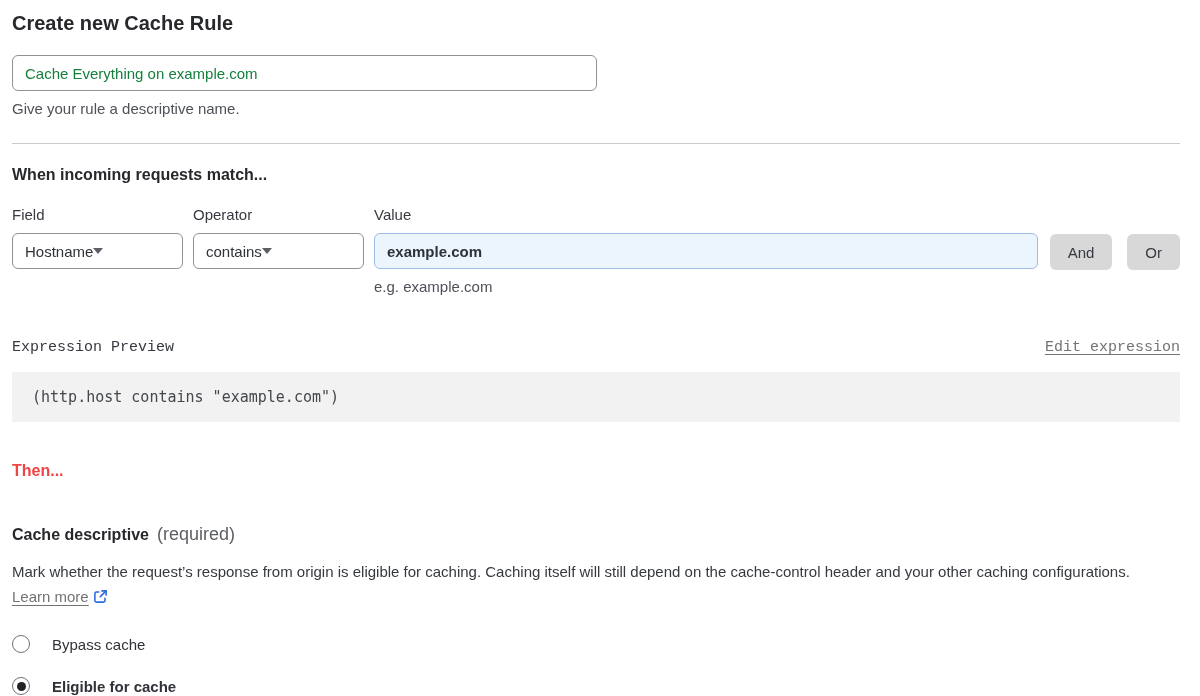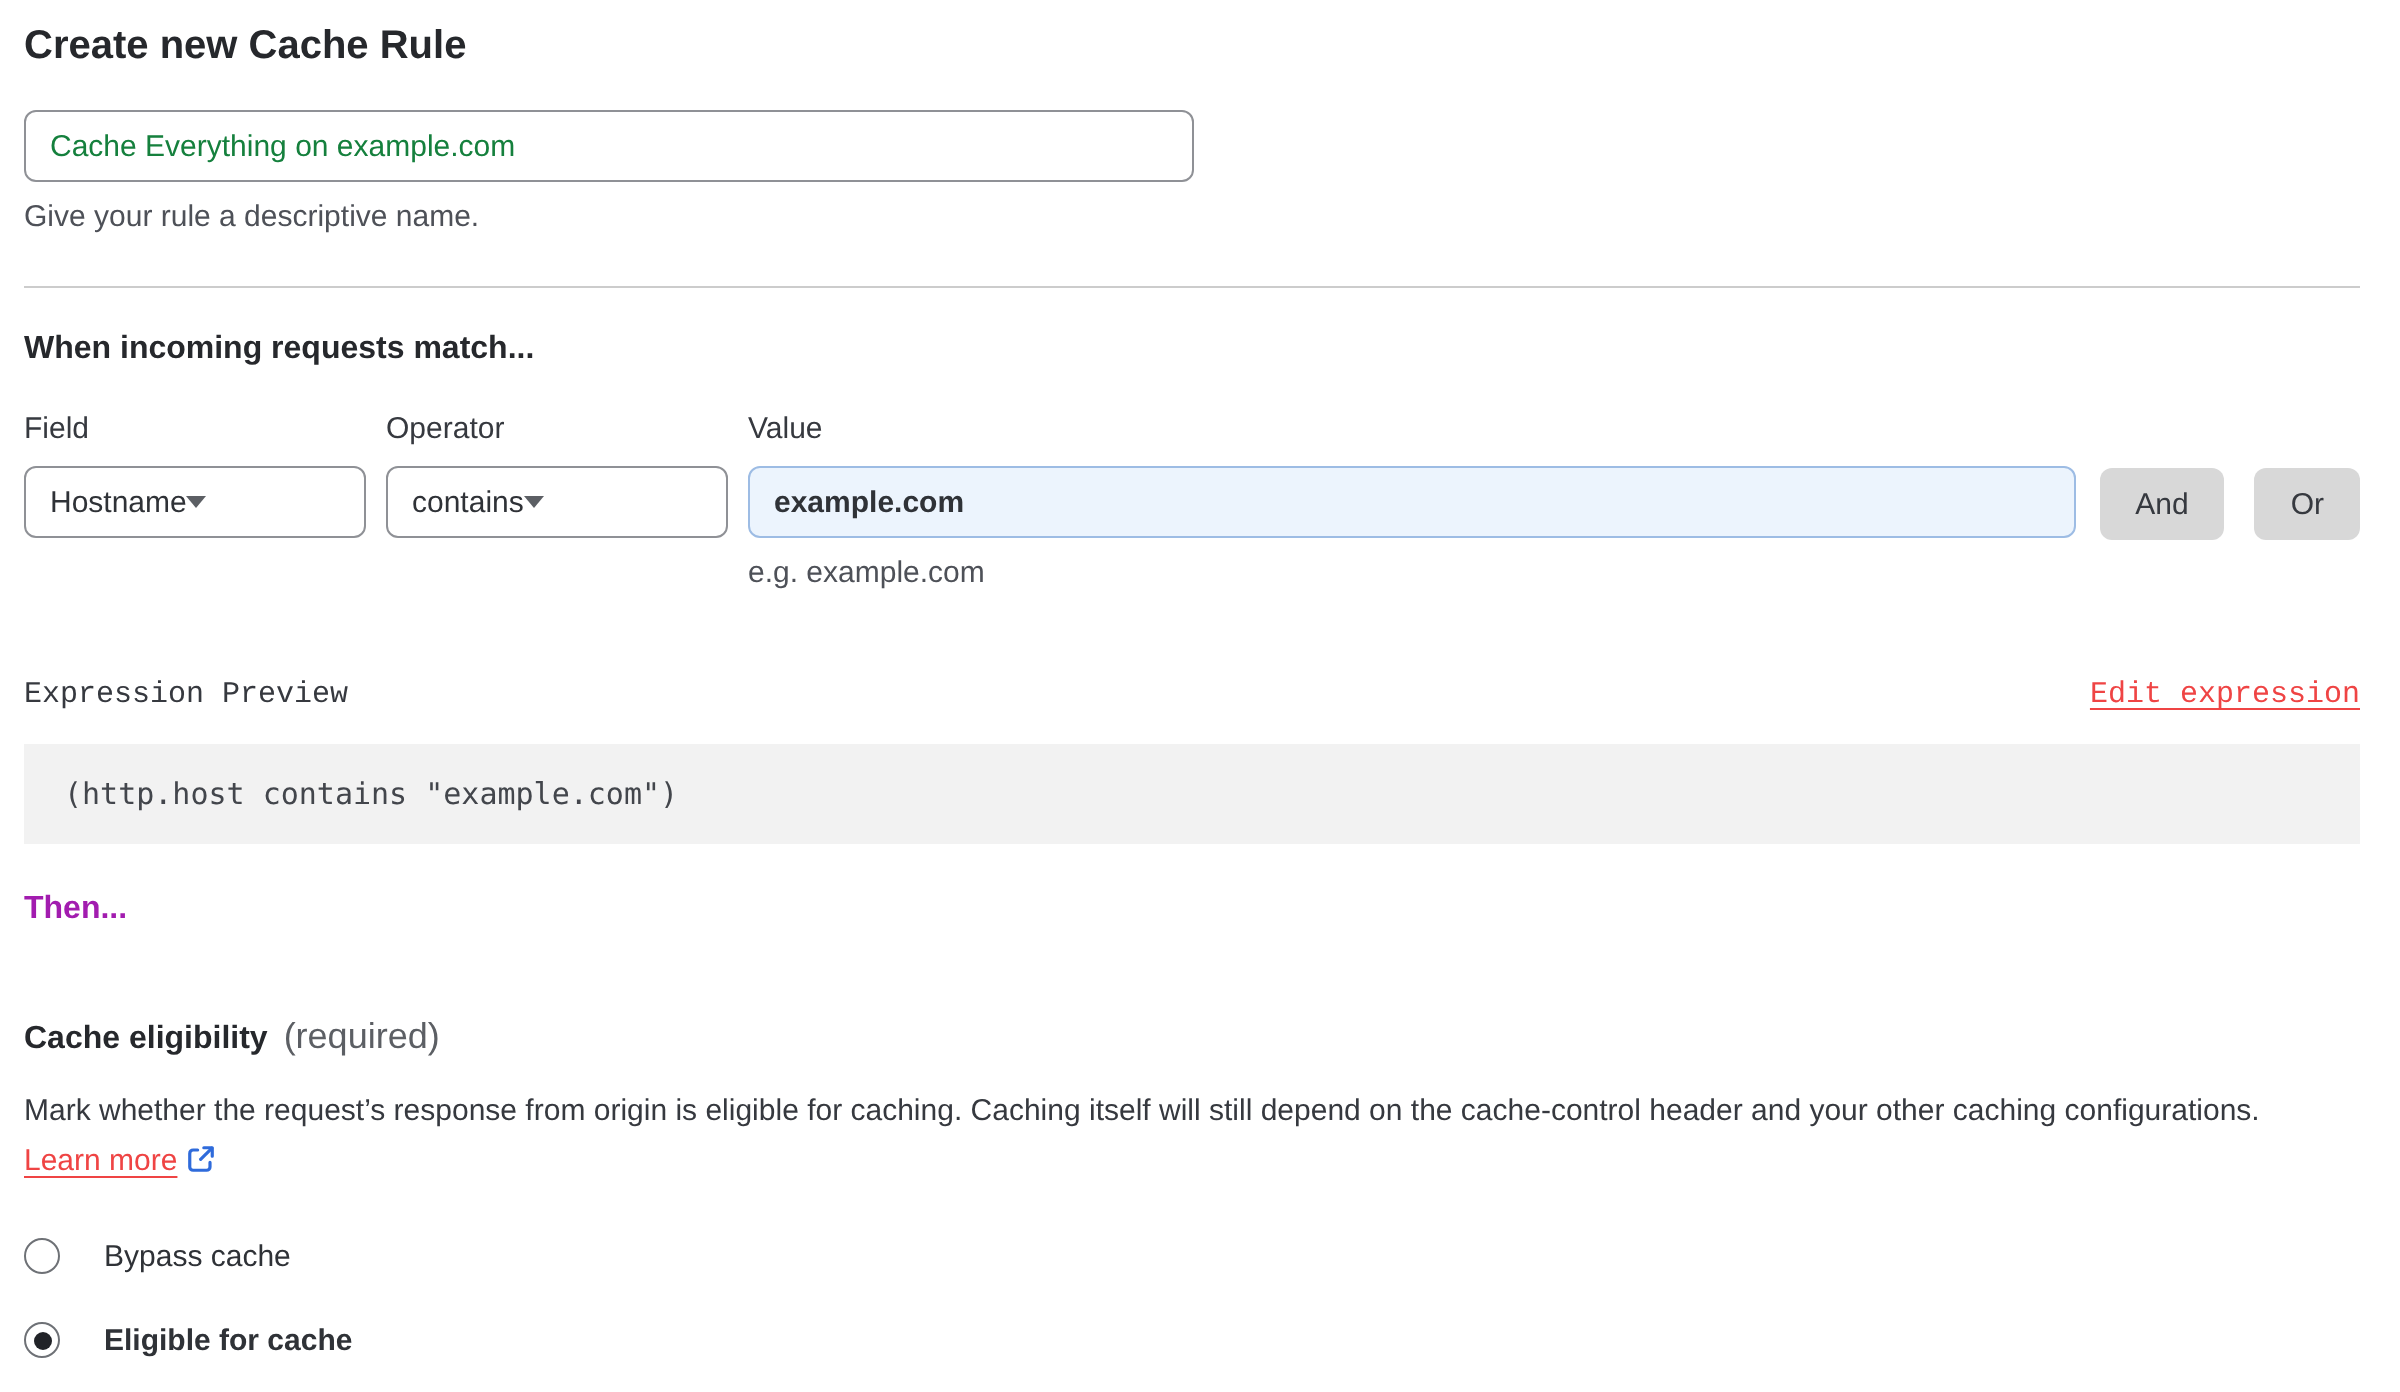--- a/index.html
+++ b/index.html
@@ -58,30 +58,30 @@
   .col-or  { margin-left:5px; }
   .gray-btn {
     height:36px; border:none; border-radius:6px;
     background:#d8d8d8; color:#36393f;
     font-family:"Liberation Sans", sans-serif;
     font-size:15px; padding:0 18px; cursor:pointer;
   }
 
   .expr-header { display:flex; justify-content:space-between; align-items:flex-start; margin-top:44px;font-family:Liberation Mono, monospace; }
   .expr-label { font-size:15px; color:#36393f; }
-  a.link { color:#ef4444; font-size:15px; text-decoration:underline; text-underline-offset:3px; cursor:pointer; }
+  a.link { color:#737373; font-size:15px; text-decoration:underline; text-underline-offset:3px; cursor:pointer; }
 
   .code-block {
     margin-top:16px; height:50px; background:#f2f2f2;
     display:flex; align-items:center; padding:0 20px;
     font-family:"DejaVu Sans Mono", monospace;
     font-size:15px; color:#43464c; white-space:pre;
   }
 
-  h2.then-heading { font-size:16px; font-weight:700; color:#a21caf; margin-top:24px; }
+  h2.then-heading { font-size:16px; font-weight:700; color:#ef4444; margin-top:40px; }
 
   .ce-head { margin-top:44px; display:flex; align-items:baseline; gap:8px; }
   .ce-head h3 { font-size:16px; font-weight:700; color:#26282c; }
   .required-note { font-size:18px; color:#5c5f64; }
 
   p.desc { margin-top:14px; font-size:15px; line-height:25px; color:#36393f; max-width:1160px; }
   p.desc .ext-icon { display:inline-block; vertical-align:-2px; margin-left:4px; }
 
   .radio-row { display:flex; align-items:center; gap:22px; margin-top:24px; cursor:pointer; width:max-content; }
   .radio-outer {
@@ -153,21 +153,21 @@
       <span class="expr-label">Expression Preview</span>
       <a class="link" href="#">Edit expression</a>
     </div>
     <div class="code-block">(http.host contains "example.com")</div>
   </section>
 
   <h2 class="then-heading">Then...</h2>
 
   <section>
     <div class="ce-head">
-      <h3>Cache eligibility</h3>
+      <h3>Cache descriptive</h3>
       <span class="required-note">(required)</span>
     </div>
 
     <p class="desc"><span>Mark whether the request’s response from origin is eligible for caching. Caching itself will still depend on the cache-control header and your other caching configurations.</span>
       <a class="link" href="#">Learn more</a><span class="ext-icon"><svg width="15" height="15" viewBox="0 0 16 16" fill="none" stroke="#2f6bdb" stroke-width="1.7" stroke-linecap="round" stroke-linejoin="round">
             <path d="M6.2 3.2H3.8A1.8 1.8 0 0 0 2 5v7.2A1.8 1.8 0 0 0 3.8 14H11a1.8 1.8 0 0 0 1.8-1.8V9.8"></path>
             <path d="M9.5 2H14v4.5"></path>
             <path d="M13.7 2.3 7.8 8.2"></path>
           </svg></span>
     </p>

